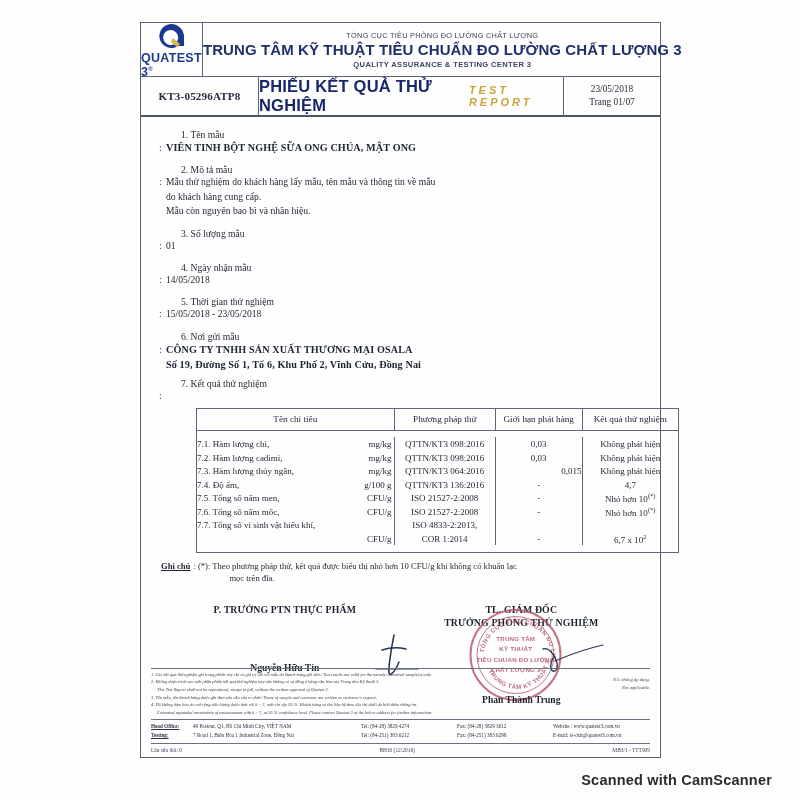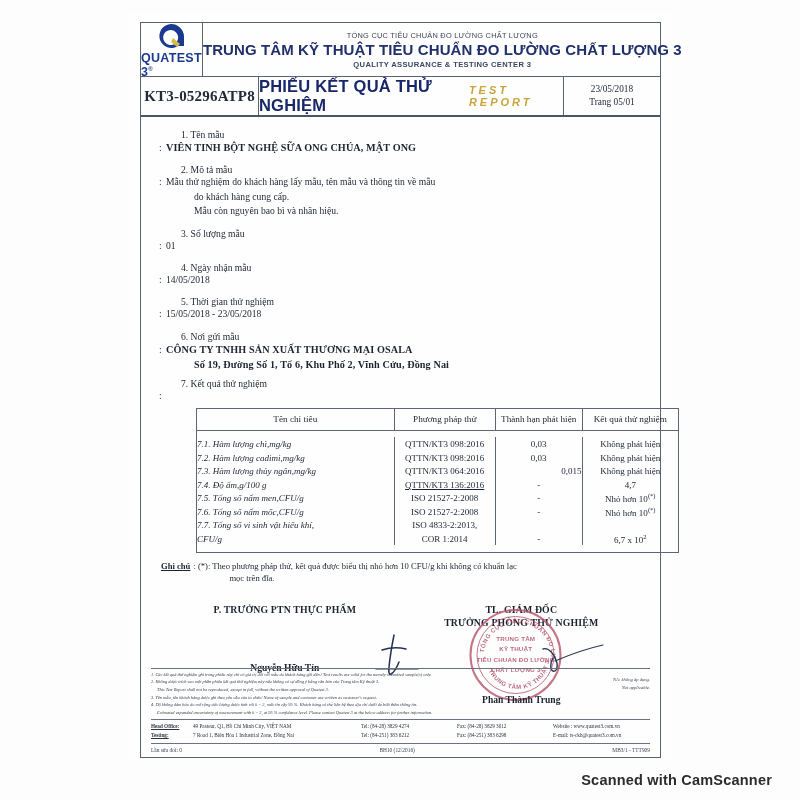--- a/index.html
+++ b/index.html
@@ -79,21 +79,21 @@
   
   .band {
     display: flex;
     border-bottom: 2.2px solid #4d5565;
     height: 40px;
   }
   .band-code {
     width: 118px;
     border-right: 1.3px solid #5a6272;
     display: flex; align-items: center; justify-content: center;
-    font-size: 15px; font-weight: bold; color: #232a38;
+    font-size: 11px; font-weight: bold; color: #232a38;
     letter-spacing: .2px;
   }
   .band-title {
     flex: 1;
     border-right: 1.3px solid #5a6272;
     display: flex; flex-direction: row;
     align-items: center; justify-content: center;
   }
   .band-title .vn {
     font-family: "Liberation Sans", sans-serif;
@@ -114,21 +114,21 @@
   }
 
   
   .body { padding: 12px 18px 0 18px; }
 
   .row { display: flex; margin-bottom: 9px; font-size: 9.6px; color: #1c2330; flex-direction: column; }
   .row .lbl { width: 135px; padding-left: 22px; flex-shrink: 0; }
   .row .val { flex: 1; line-height: 1.5; }
   .val .colon { display: inline-block; width: 7px; }
   .strong { font-weight: bold; font-size: 10.2px; letter-spacing: .1px; }
-  .sub { display: block; padding-left: 7px; margin-left: 28px; }
+  .sub { display: block; padding-left: 7px; }
 
   
   table.res {
     width: 100%;
     border-collapse: collapse;
     margin-top: 4px;
     font-size: 9px;
     color: #1c2330;
     margin-left: 37px;
   }
@@ -144,21 +144,21 @@
   }
   .c-name  { width: 41%; }
   .c-meth  { width: 21%; }
   .c-limit { width: 18%; }
   .c-res   { width: 20%; }
 
   td.name {
     padding: 0 4px 0 6px;
     height: 13.5px;
   }
-  td.name .inner { display: flex; justify-content: flex-start; font-style: italic; }
+  td.name .inner { display: flex; justify-content: space-between; }
   td.name .unit { padding-right: 2px; }
   td.meth, td.limit, td.res { text-align: center; height: 13.5px; }
   sup.ast { font-size: 6.5px; }
 
   .note {
     display: flex;
     margin-top: 7px;
     font-size: 8.6px;
     color: #1c2330;
     line-height: 1.45;
@@ -272,35 +272,35 @@
       <div class="hdr-logo">
         <div class="logo-mark">
           <svg width="30" height="27" viewBox="0 0 30 27">
             <path d="M15 1 A12 12 0 1 0 22 23 L22 16 A7.5 7.5 0 1 1 15 7 A7.5 7.5 0 0 1 22 16 L22 23 L28 23 L28 13 A13 13 0 0 0 15 1 Z" fill="#1a3a8f"></path>
             <path d="M17 15 L24 21 L21 24 L15 19 Z" fill="#d8b84a"></path>
           </svg>
         </div>
         <div class="logo-text"><span>QUATEST 3</span><sup>®</sup></div>
       </div>
       <div class="hdr-titles">
-        <div class="t-small">TỔNG CỤC TIÊU CHUẨN ĐO LƯỜNG CHẤT LƯỢNG</div>
+        <div class="t-small">TỔNG CỤC TIÊU PHÒNG ĐO LƯỜNG CHẤT LƯỢNG</div>
         <div class="t-main">TRUNG TÂM KỸ THUẬT TIÊU CHUẨN ĐO LƯỜNG CHẤT LƯỢNG 3</div>
         <div class="t-eng">QUALITY ASSURANCE &amp; TESTING CENTER 3</div>
       </div>
     </div>
 
     <div class="band">
       <div class="band-code">KT3-05296ATP8</div>
       <div class="band-title">
         <div class="vn">PHIẾU KẾT QUẢ THỬ NGHIỆM</div>
         <div class="en">TEST REPORT</div>
       </div>
       <div class="band-date">
         <div>23/05/2018</div>
-        <div>Trang 05/01</div>
+        <div>Trang 01/07</div>
       </div>
     </div>
 
     <div class="body">
 
       <div class="row">
         <div class="lbl"><span>1.</span> <span>Tên mẫu</span></div>
         <div class="val"><span class="colon">:</span><span class="strong">VIÊN TINH BỘT NGHỆ SỮA ONG CHÚA, MẬT ONG</span></div>
       </div>
 
@@ -339,21 +339,21 @@
       <div class="row" style="margin-bottom:2px;">
         <div class="lbl"><span>7.</span> <span>Kết quả thử nghiệm</span></div>
         <div class="val"><span class="colon">:</span></div>
       </div>
 
       <table class="res">
         <thead>
           <tr>
             <th class="c-name">Tên chỉ tiêu</th>
             <th class="c-meth">Phương pháp thử</th>
-            <th class="c-limit">Thành hạn phát hiện</th>
+            <th class="c-limit">Giới hạn phát hàng</th>
             <th class="c-res">Kết quả thử nghiệm</th>
           </tr>
         </thead>
         <tbody>
             <tr>
               <td colspan="4" style="height:7px;border-top:none;border-bottom:none;"></td>
             </tr>
             <tr>
               <td class="name" style="border-top: none; border-bottom: none;">
                 <span class="inner">
@@ -387,21 +387,21 @@
               <td class="limit" style="border-top: none; border-bottom: none; text-align: right;">0,015</td>
               <td class="res" style="border-top: none; border-bottom: none;">Không phát hiện</td>
             </tr>
             <tr>
               <td class="name" style="border-top: none; border-bottom: none;">
                 <span class="inner">
                   <span>7.4. Độ ẩm,</span>
                   <span class="unit">g/100 g</span>
                 </span>
               </td>
-              <td class="meth" style="border-top: none; border-bottom: none; text-decoration: underline;">QTTN/KT3 136:2016</td>
+              <td class="meth" style="border-top: none; border-bottom: none;">QTTN/KT3 136:2016</td>
               <td class="limit" style="border-top: none; border-bottom: none;">-</td>
               <td class="res" style="border-top: none; border-bottom: none;">4,7</td>
             </tr>
             <tr>
               <td class="name" style="border-top: none; border-bottom: none;">
                 <span class="inner">
                   <span>7.5. Tổng số nấm men,</span>
                   <span class="unit">CFU/g</span>
                 </span>
               </td>

